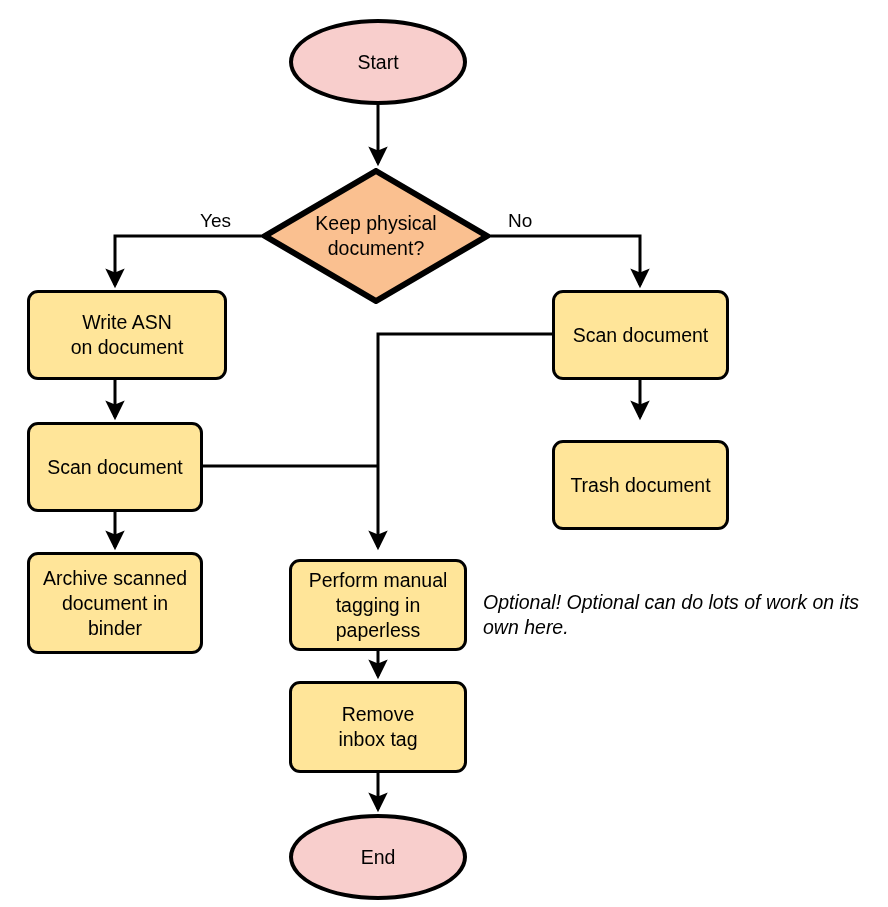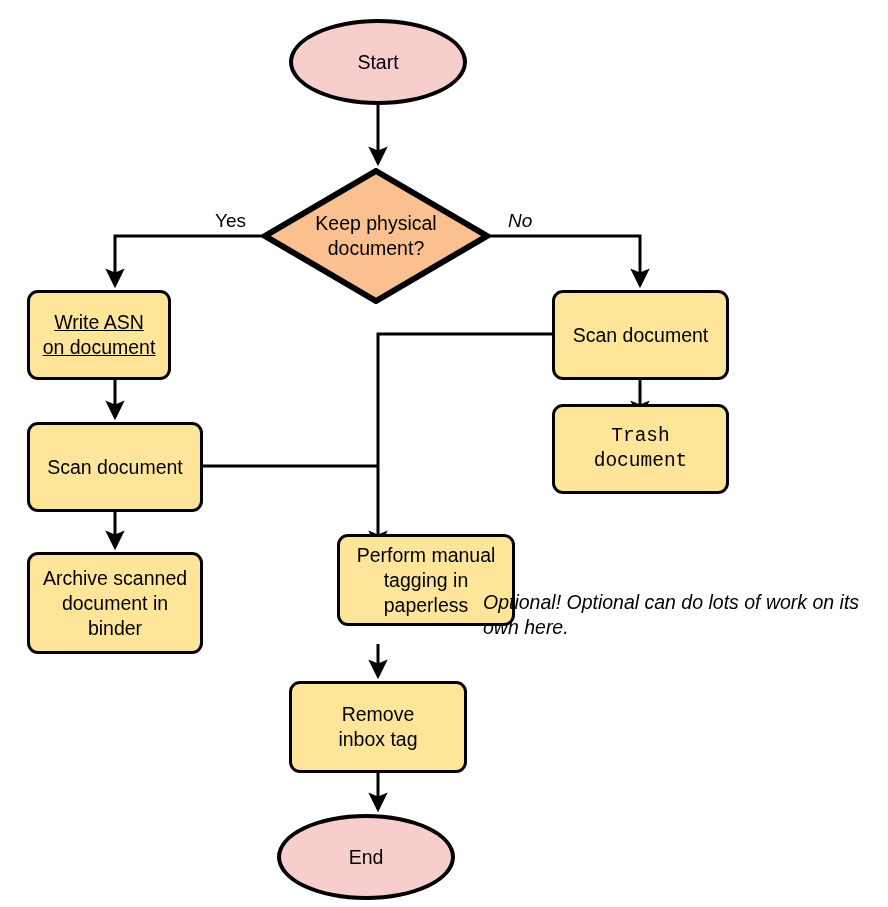--- a/index.html
+++ b/index.html
@@ -133,56 +133,56 @@
   </div>
 
   <div class="node node-decision" style="left: 262px; top: 168px; width: 228px; height: 136px;">
     <svg class="diamond-shape" viewBox="0 0 228 136" preserveAspectRatio="none" xmlns="http://www.w3.org/2000/svg">
       <polygon points="114,3 225,68 114,133 3,68" fill="#fac090" stroke="#000000" stroke-width="6" stroke-linejoin="miter"></polygon>
     </svg>
     <span class="node-label">Keep physical
 document?</span>
   </div>
 
-  <div class="node node-process" style="left: 27px; top: 290px; width: 144px; height: 90px; text-decoration: underline;">
+  <div class="node node-process" style="left: 27px; top: 290px; width: 200px; height: 90px;">
     <span class="node-label">Write ASN
 on document</span>
   </div>
 
   <div class="node node-process" style="left: 27px; top: 422px; width: 176px; height: 90px;">
     <span class="node-label">Scan document</span>
   </div>
 
   <div class="node node-process" style="left: 27px; top: 552px; width: 176px; height: 102px;">
     <span class="node-label">Archive scanned
 document in
 binder</span>
   </div>
 
   <div class="node node-process" style="left: 552px; top: 290px; width: 177px; height: 90px;">
     <span class="node-label">Scan document</span>
   </div>
 
-  <div class="node node-process" style="left: 552px; top: 404px; width: 177px; height: 90px; font-family: Liberation Mono, monospace;">
+  <div class="node node-process" style="left: 552px; top: 440px; width: 177px; height: 90px;">
     <span class="node-label">Trash document</span>
   </div>
 
-  <div class="node node-process" style="left: 289px; top: 534px; width: 178px; height: 92px; margin-left: 48px;">
+  <div class="node node-process" style="left: 289px; top: 559px; width: 178px; height: 92px;">
     <span class="node-label">Perform manual
 tagging in
 paperless</span>
   </div>
 
   <div class="node node-process" style="left: 289px; top: 681px; width: 178px; height: 92px;">
     <span class="node-label">Remove
 inbox tag</span>
   </div>
 
-  <div class="node node-terminator" style="left: 277px; top: 814px; width: 178px; height: 86px;">
+  <div class="node node-terminator" style="left: 289px; top: 814px; width: 178px; height: 86px;">
     <span class="node-label">End</span>
   </div>
 
-  <div class="edge-label" style="left: 215px; top: 210px;">Yes</div>
-  <div class="edge-label" style="left: 508px; top: 210px; font-style: italic;">No</div>
+  <div class="edge-label" style="left: 200px; top: 210px;">Yes</div>
+  <div class="edge-label" style="left: 508px; top: 210px;">No</div>
 
   <div class="annotation" style="left: 483px; top: 590px; width: 400px;">Optional! Optional can do lots of work on its own here.</div>
 
 </div>
 
 </body></html>

